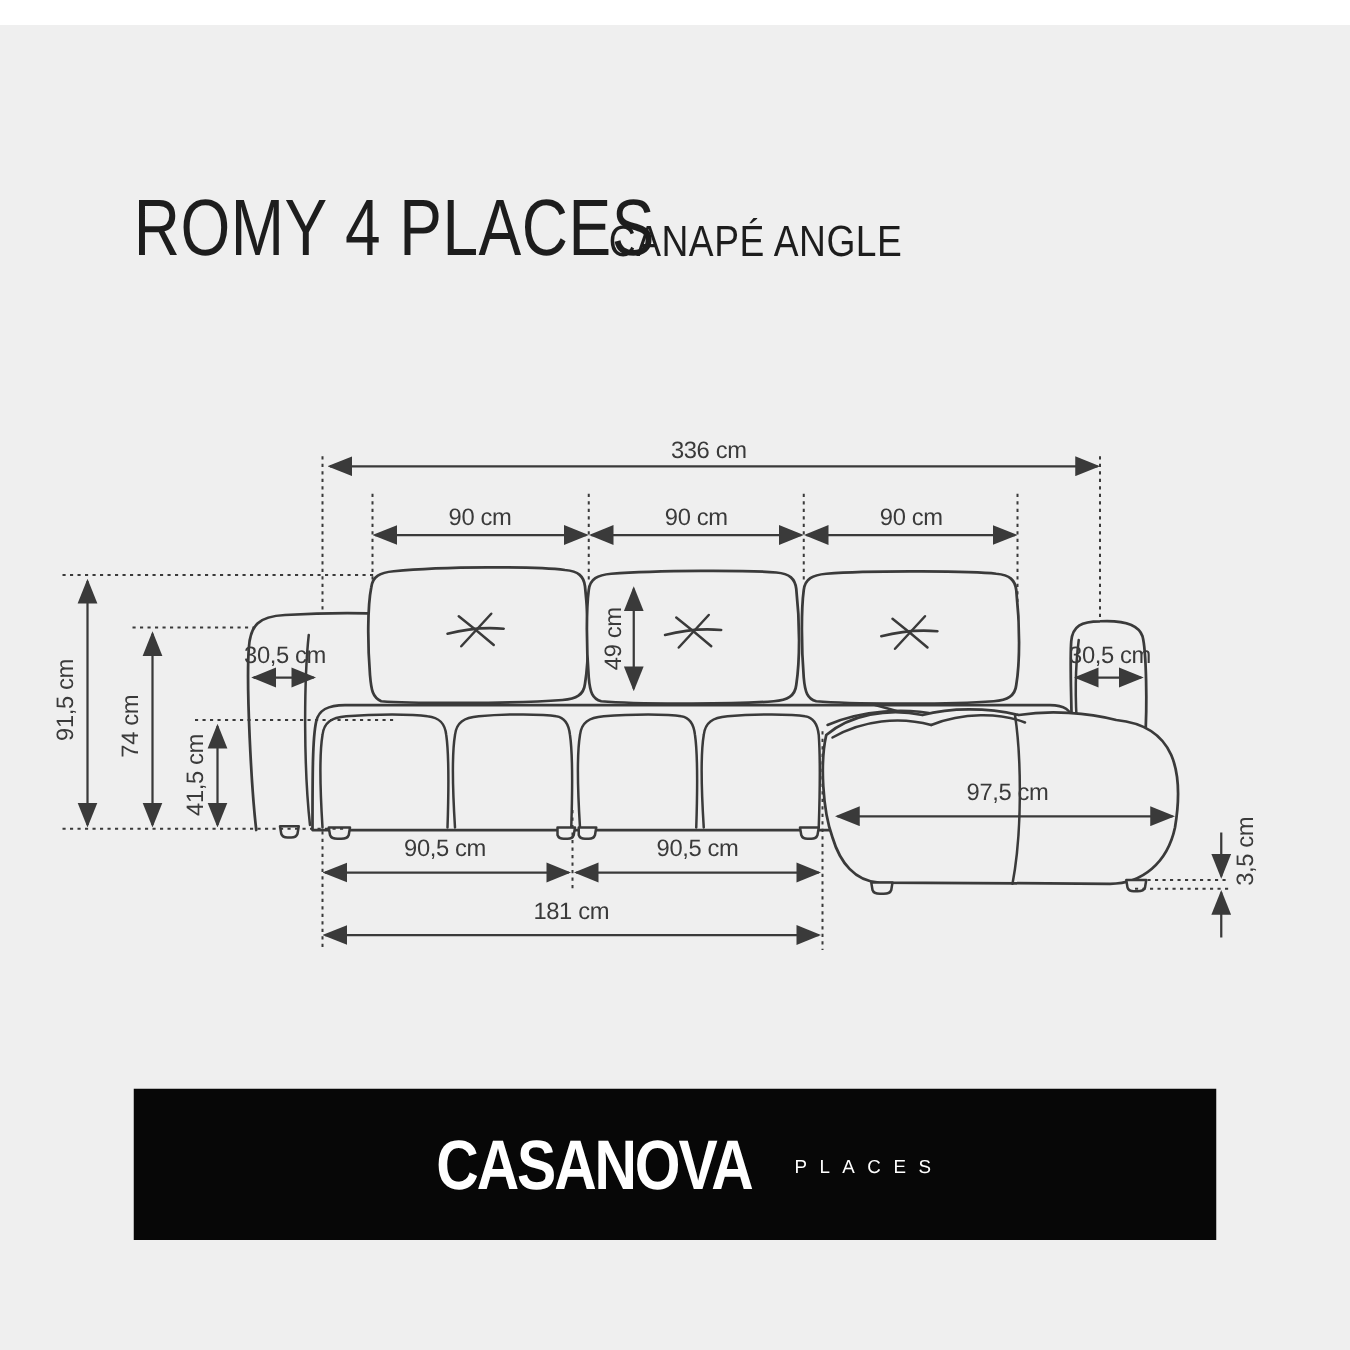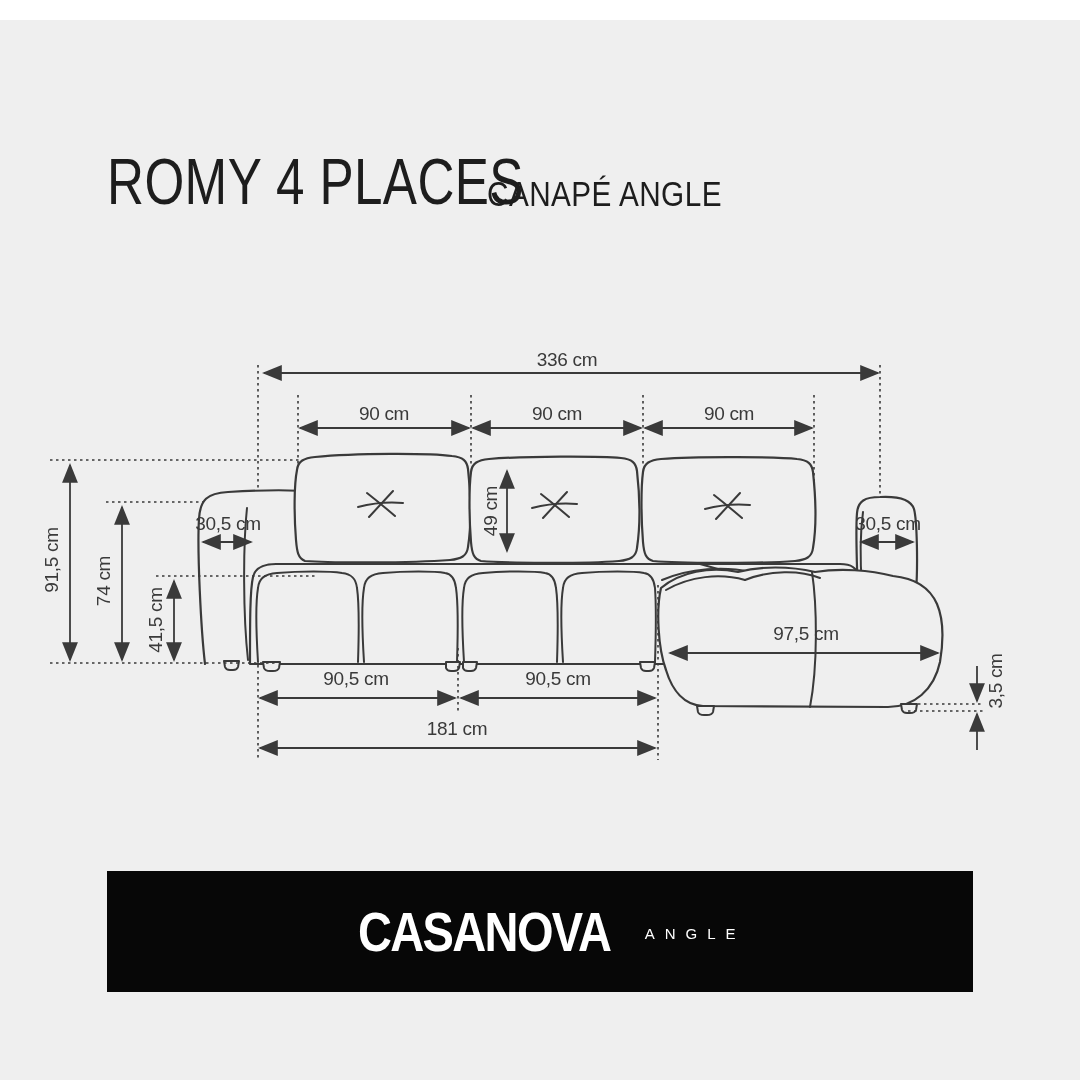--- a/index.html
+++ b/index.html
@@ -205,16 +205,16 @@
 
     <g>
       <line class="dim" x1="977" y1="646" x2="977" y2="681" marker-end="url(#arr)"></line>
       <line class="dim" x1="977" y1="730" x2="977" y2="694" marker-end="url(#arr)"></line>
       <text x="1002" y="661" text-anchor="middle" transform="rotate(-90 1002 661)">3,5 cm</text>
     </g>
   </svg>
 
   <div id="banner">
     <div id="brand">CASANOVA</div>
-    <div id="brand-city">ANGLE</div>
+    <div id="brand-city">PLACES</div>
   </div>
 
 </div>
 
 </body></html>

